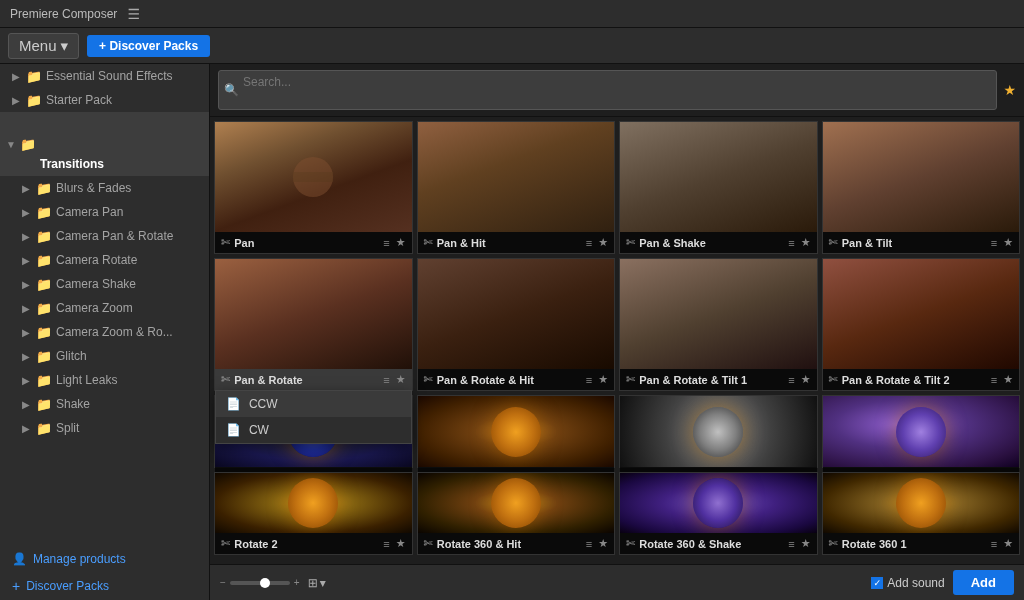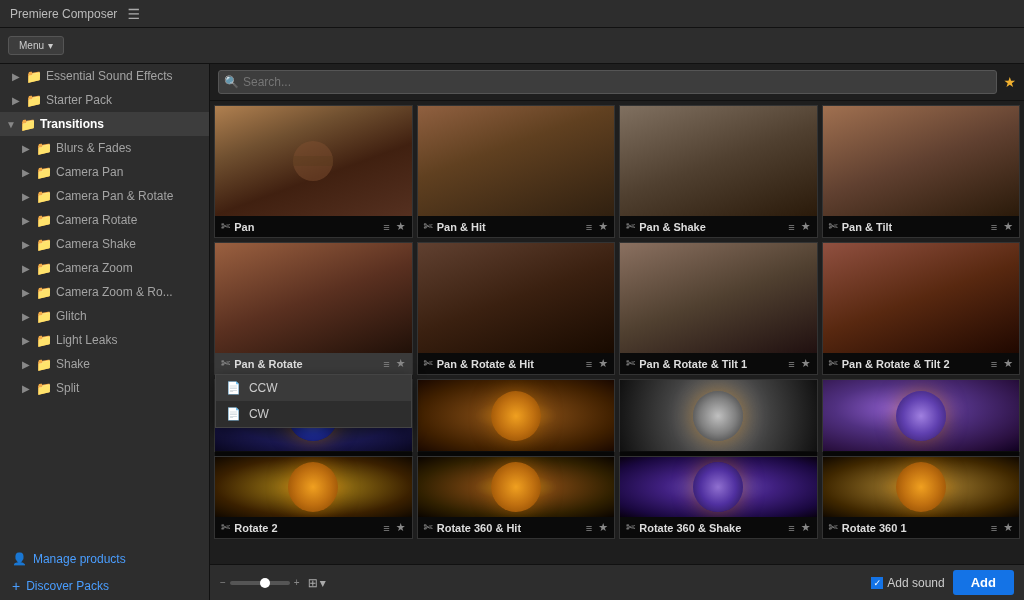--- a/index.html
+++ b/index.html
@@ -44,21 +44,21 @@
       gap: 8px;
       border-bottom: 1px solid #111;
     }
     .menu-btn {
       background: #3d3d3d;
       border: 1px solid #555;
       color: #ccc;
       padding: 3px 10px;
       border-radius: 3px;
       cursor: pointer;
-      font-size: 10px;
+      font-size: 15px;
       display: flex;
       align-items: center;
       gap: 4px;
     }
     .discover-btn {
       background: #1473e6;
       border: none;
       color: #fff;
       padding: 4px 12px;
       border-radius: 3px;
@@ -111,20 +111,21 @@
       content: '📁';
       font-size: 13px;
     }
     .sidebar-label {
       font-size: 12px;
       color: #a3a3a3;
     }
     .sidebar-item.bold .sidebar-label {
       font-weight: bold;
       color: #fff;
+      margin-top: 40px;
     }
     .sidebar-link {
       color: #4a9eff;
       font-size: 12px;
       display: flex;
       align-items: center;
       gap: 6px;
       padding: 6px 12px;
       cursor: pointer;
     }
@@ -136,21 +137,21 @@
       padding: 6px 8px;
       border-bottom: 1px solid #111;
       display: flex;
       align-items: center;
     }
     .search-bar input {
       background: #3d3d3d;
       border: 1px solid #555;
       color: #ccc;
       width: 100%;
-      padding: 4px 8px 4px 24px;
+      padding: 4px 8px 20px 24px;
       border-radius: 3px;
       font-size: 12px;
       outline: none;
     }
     .search-wrapper {
       position: relative;
       flex: 1;
     }
     .search-icon-inner {
       position: absolute;
@@ -368,20 +369,21 @@
 <div class="titlebar">
   <span class="titlebar-title">Premiere Composer</span>
   <span class="titlebar-menu-icon">☰</span>
 </div>
 
 <div class="toolbar">
   <button class="menu-btn">
     <span>Menu</span>
     <span>▾</span>
   </button>
+  <button class="discover-btn">+ Discover Packs</button>
 </div>
 
 <div class="main">
 
   <div class="sidebar">
     <div class="sidebar-items">
 
       <div class="sidebar-item" style="padding-left:12px">
         <span class="arrow">▶</span>
         <span class="folder-icon"></span>

